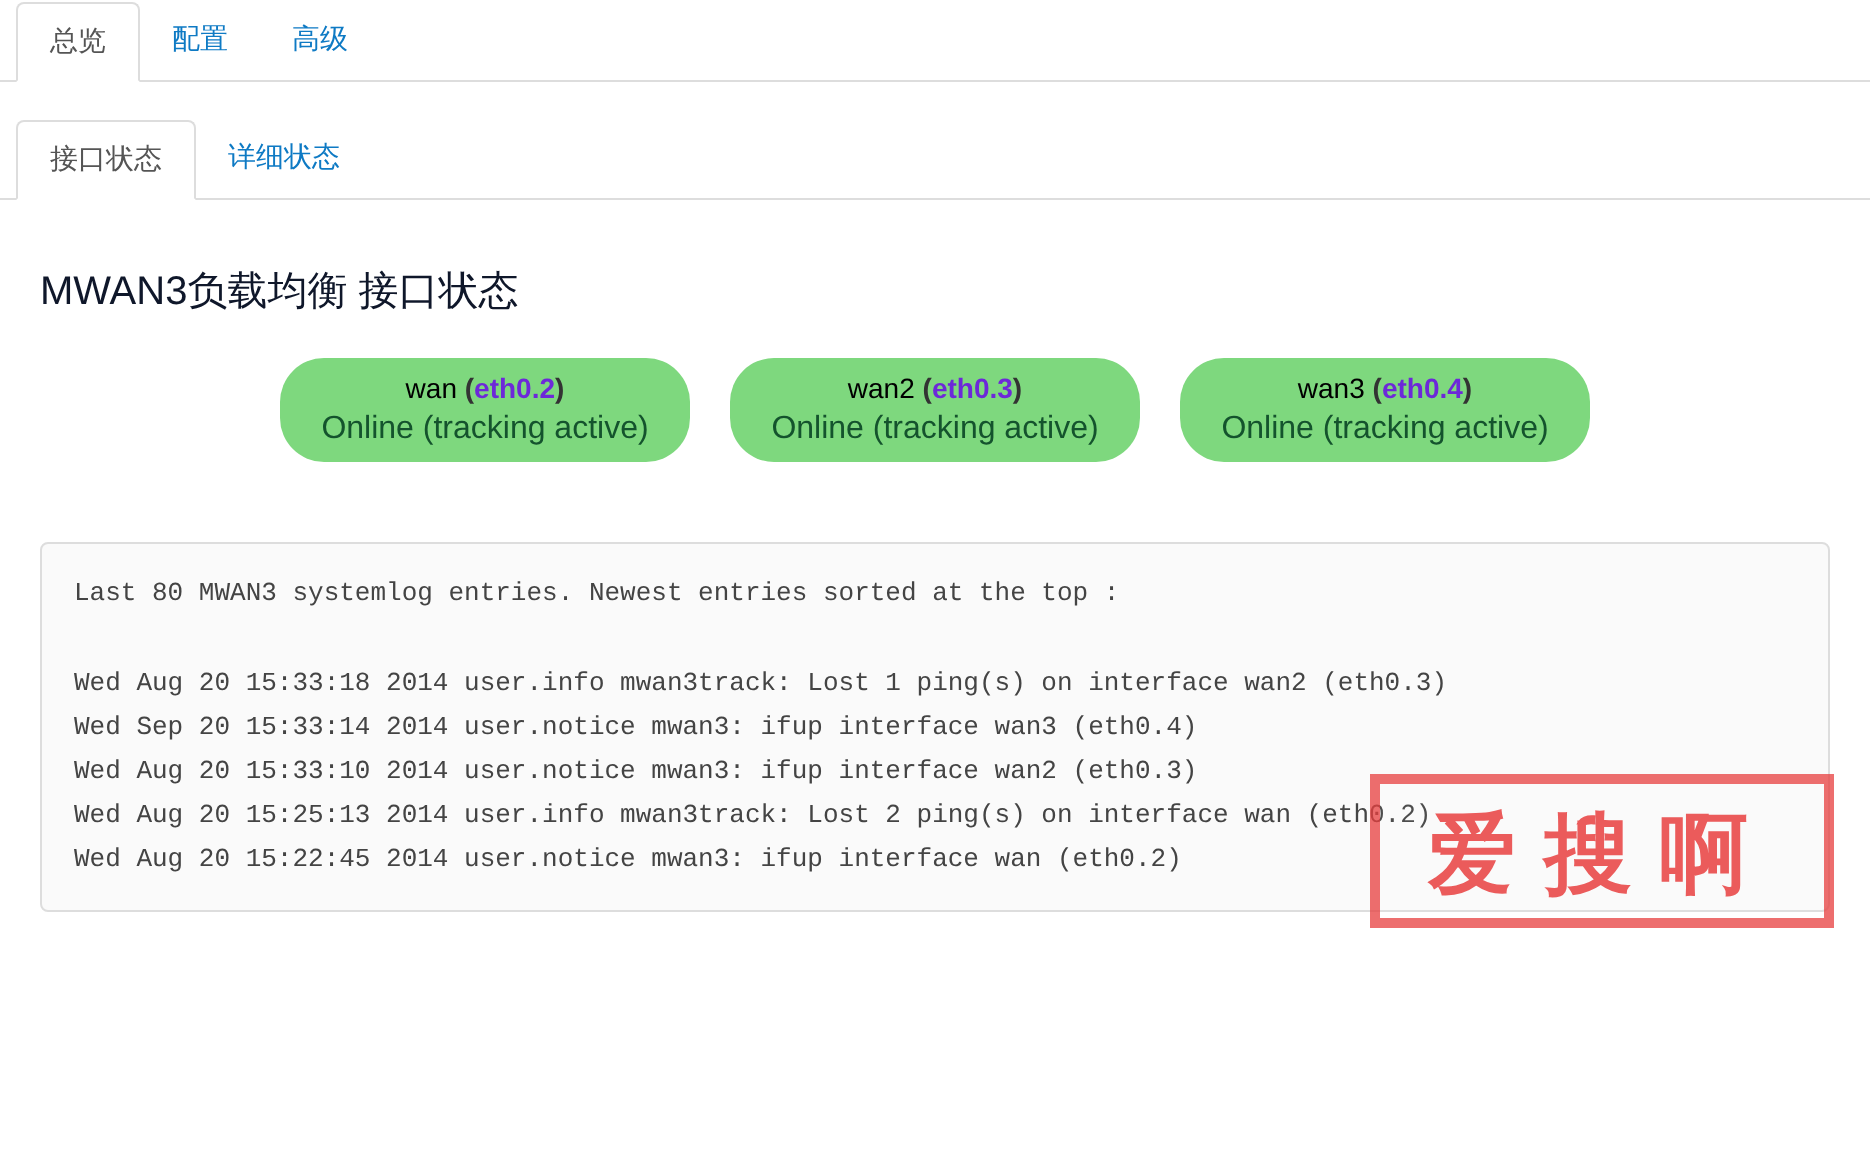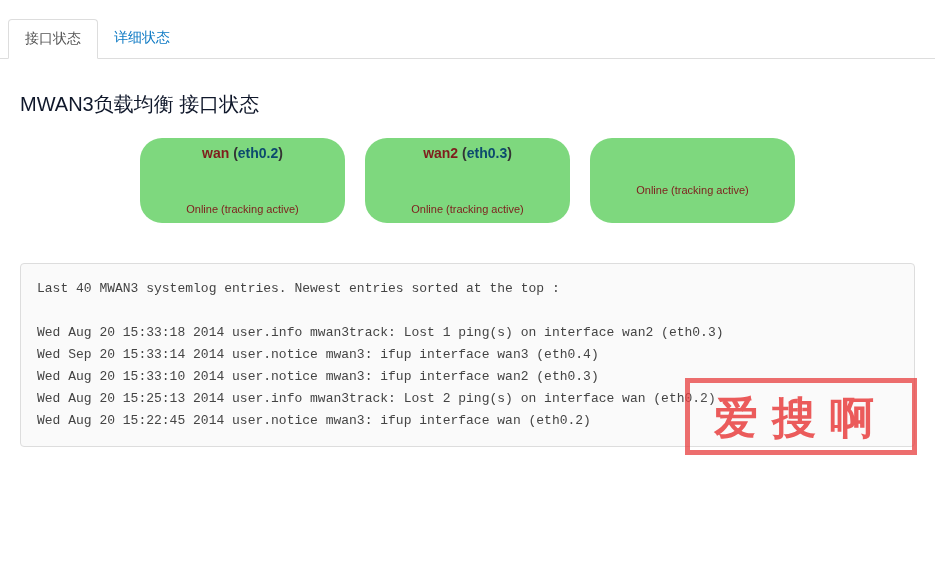--- a/index.html
+++ b/index.html
@@ -4,32 +4,37 @@
   <style>
     * { box-sizing: border-box; margin: 0; padding: 0; }
     body { font-family: Arial, "Microsoft YaHei", sans-serif; font-size: 14px; color: #333; background: #fff; width: 935px; }
     .tab-row { display: flex; border-bottom: 1px solid #ddd; padding-left: 8px; }
     .tab-item { padding: 10px 16px; color: #0e7ac4; cursor: pointer; font-size: 14px; position: relative; top: 1px; }
     .tab-item.active { color: #555; border: 1px solid #ddd; border-bottom: 1px solid #fff; border-radius: 4px 4px 0 0; background: #fff; }
     .page-content { padding: 32px 20px 20px 20px; }
     .section-title { font-size: 20px; color: #0f172a; font-weight: normal; margin-bottom: 20px; }
     .status-row { display: flex; gap: 20px; justify-content: center; padding: 0 120px 40px 120px; }
     .status-box { flex: 1; background: #7ed87e; border-radius: 22px; padding: 6px 8px; text-align: center; line-height: 1.35; }
-    .status-box .name { color: #7f1d1d; font-weight: bold; margin-top: 17px; }
-    .status-box .iface { color: #0c4a6e; font-weight: bold; }
+    .status-box .name { color: #000000; font-weight: normal; margin-top: 17px; }
+    .status-box .iface { color: #6d28d9; font-weight: bold; }
     .status-box .paren { color: #333; font-weight: bold; }
-    .status-box .state { color: #7f1d1d; font-size: 11px; margin-top: 39px; }
+    .status-box .state { color: #14532d; font-size: 16px; }
     .log-box { border: 1px solid #ddd; border-radius: 4px; background: #fafafa; padding: 14px 16px; font-family: "Courier New", monospace; font-size: 13px; color: #444; line-height: 1.7; }
     .stamp { position: absolute; right: 18px; bottom: 12px; font-size: 44px; font-weight: bold; color: rgba(231,62,62,.85); border: 5px solid rgba(231,62,62,.75); padding: 6px 24px 2px 24px; letter-spacing: 14px; background: rgba(255,255,255,.05); transform: translateY(0); pointer-events: none; font-family: "STKaiti","KaiTi","Microsoft YaHei",sans-serif; }
     .wrap { position: relative; }
   </style>
 </head>
 <body>
 <div class="wrap">
 
+<div class="tab-row">
+  <div class="tab-item active">总览</div>
+  <div class="tab-item">配置</div>
+  <div class="tab-item">高级</div>
+</div>
 
 <div class="tab-row" style="margin-top:18px;text-align:right;">
   <div class="tab-item active">接口状态</div>
   <div class="tab-item">详细状态</div>
 </div>
 
 <div class="page-content">
 
   <h2 class="section-title">MWAN3负载均衡 接口状态</h2>
 
@@ -42,27 +47,31 @@
       <div class="state">Online (tracking active)</div>
     </div>
     <div class="status-box">
       <div>
         <span class="name">wan2</span>
         <span class="paren"> (</span><span class="iface">eth0.3</span><span class="paren">)</span>
       </div>
       <div class="state">Online (tracking active)</div>
     </div>
     <div class="status-box">
+      <div>
+        <span class="name">wan3</span>
+        <span class="paren"> (</span><span class="iface">eth0.4</span><span class="paren">)</span>
+      </div>
       <div class="state">Online (tracking active)</div>
     </div>
   </div>
 
 
   <div class="log-box">
-    <div>Last 40 MWAN3 systemlog entries. Newest entries sorted at the top :</div>
+    <div>Last 80 MWAN3 systemlog entries. Newest entries sorted at the top :</div>
     <br>
     <div>Wed Aug 20 15:33:18 2014 user.info mwan3track: Lost 1 ping(s) on interface wan2 (eth0.3)</div>
     <div>Wed Sep 20 15:33:14 2014 user.notice mwan3: ifup interface wan3 (eth0.4)</div>
     <div>Wed Aug 20 15:33:10 2014 user.notice mwan3: ifup interface wan2 (eth0.3)</div>
     <div>Wed Aug 20 15:25:13 2014 user.info mwan3track: Lost 2 ping(s) on interface wan (eth0.2)</div>
     <div>Wed Aug 20 15:22:45 2014 user.notice mwan3: ifup interface wan (eth0.2)</div>
   </div>
 
 </div>
 

